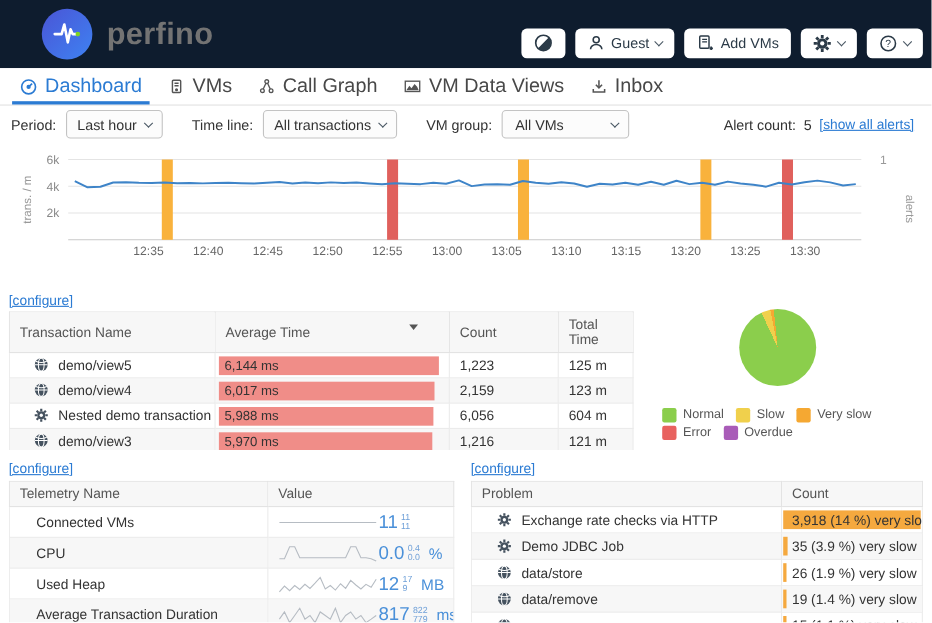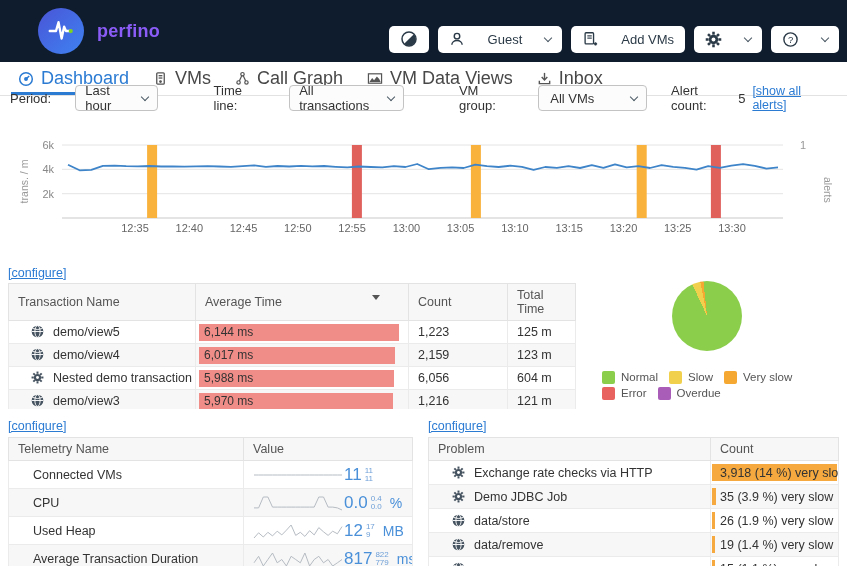--- a/index.html
+++ b/index.html
@@ -9,39 +9,39 @@
     font-family:"Liberation Sans", sans-serif; color:#333;
   }
   .app { position:relative; width:847px; height:566px; overflow:hidden; }
 
   
   .topbar { position:absolute; left:0; top:0; width:847px; height:62px;
     background:#0e1c2e; display:flex; align-items:center; }
   .logo-circle { width:46px; height:46px; border-radius:50%; margin:0 13px 0 38px;
     background:linear-gradient(135deg,#4a55d6,#3e82f2);
     display:flex; align-items:center; justify-content:center; flex:none; }
-  .brand-text { color:#8b5cf6; font-size:18px; font-weight:bold; letter-spacing:.3px; }
+  .brand-text { color:#737373; font-size:28px; font-weight:bold; letter-spacing:.3px; }
   .hbtns { margin-left:auto; display:flex; gap:9px; align-items:center; padding-right:8px; margin-top:16px; }
   .hbtn { background:#fff; border:none; border-radius:5px; height:27px;
-    display:flex; align-items:center; gap:23px; padding:4px 11px; font-size:13px; color:#2b3a47; cursor:pointer;
+    display:flex; align-items:center; gap:6px; padding:4px 11px; font-size:13px; color:#2b3a47; cursor:pointer;
     font-family:"Liberation Sans", sans-serif; }
   .chev { width:6px; height:6px; border-right:1.6px solid #4a5864; border-bottom:1.6px solid #4a5864;
     transform:rotate(45deg); margin-top:-3px; display:inline-block; flex:none; }
 
   
   .tabbar { position:absolute; left:0; top:62px; width:847px; height:34px; background:#fff;
     border-bottom:1px solid #e2e2e2; display:flex; align-items:stretch; padding-left:6px; }
   .tab { display:flex; align-items:center; gap:7px; padding:0 12px; font-size:18px; color:#484848;
     position:relative; cursor:pointer; }
   .tab.active { color:#2b7bd3; }
   .tab.active::after { content:""; position:absolute; left:5px; right:5px; bottom:0; height:3px; background:#2b7bd3; }
 
   
-  .filters { position:absolute; left:0; top:82px; width:847px; height:32px; display:flex;
-    align-items:center; gap:24px; padding:0 10px; font-size:13px; color:#333; }
+  .filters { position:absolute; left:0; top:97px; width:847px; height:32px; display:flex;
+    align-items:center; gap:9px; padding:0 10px; font-size:13px; color:#333; }
   .sel { border:1px solid #c3c3c3; border-radius:4px; background:#fcfcfc; height:26px;
     display:inline-flex; align-items:center; gap:8px; padding:0 9px; cursor:pointer; }
   .sel.wide { width:116px; justify-content:space-between;padding-left:11px; }
   .flt-gap { width:8px; }
   .alerts-right { margin-left:auto; display:flex; align-items:center; gap:7px; padding-right:6px; }
   a.blue-link { color:#2b7bd3; text-decoration:underline; font-size:12.5px; cursor:pointer; }
 
   
   .chart-wrap { position:absolute; left:0; top:132px; width:847px; height:114px; }
 

